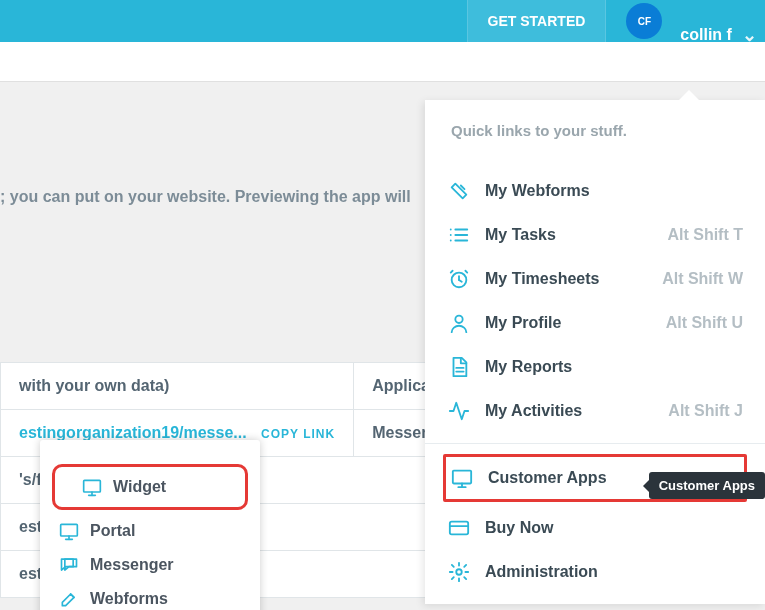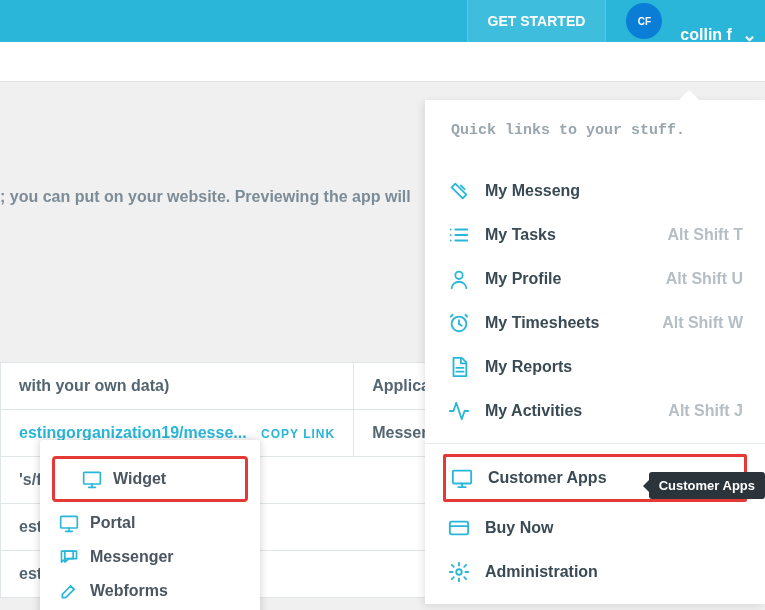--- a/index.html
+++ b/index.html
@@ -18,26 +18,26 @@
 table.tab th,table.tab td{border:1px solid #e0e5e8;padding:14px 18px;text-align:left;font-weight:600;color:#546572;background:#fff;}
 table.tab th{background:#fff;}
 .link{color:#29b6d8;font-weight:700;}
 .copylink{color:#29b6d8;font-weight:700;font-size:12px;letter-spacing:1px;margin-left:10px;}
 .rowcut{white-space:nowrap;overflow:hidden;}
 
 
 .mini-pop{position:absolute;left:40px;top:398px;width:220px;background:#fff;box-shadow:0 0 8px rgba(0,0,0,0.2);border-radius:3px;padding:16px 4px;}
 .mini-pop .item{display:flex;align-items:center;padding:6px 14px;font-size:16px;color:#4b5560;font-weight:700;cursor:pointer;}
 .mini-pop .item .ic{width:22px;height:22px;margin-right:10px;display:flex;align-items:center;justify-content:center;}
-.mini-pop .hl{border:3px solid #e53935;border-radius:4px;padding:3px 12px;margin:0 8px 4px 8px;}
+.mini-pop .hl{border:3px solid #e53935;border-radius:10px;padding:3px 12px;margin:8px 8px 4px 8px;}
 
 
 .drop{position:absolute;right:0;top:58px;width:340px;background:#fff;box-shadow:-2px 2px 8px rgba(0,0,0,0.1);padding-bottom:10px;}
 .drop::before{content:"";position:absolute;top:-10px;right:66px;border-left:10px solid transparent;border-right:10px solid transparent;border-bottom:10px solid #fff;}
-.drop .head{color:#9aa6ad;font-weight:700;font-size:15px;padding:22px 26px 30px 26px;font-family:Liberation Mono, monospace;}
+.drop .head{color:#9aa6ad;font-weight:700;font-size:15px;padding:22px 26px 30px 26px;}
 .drop .item{display:flex;align-items:center;padding:10px 22px;cursor:pointer;font-size:16px;color:#3a4a54;font-weight:700;position:relative;}
 .drop .item .ic{width:24px;height:24px;margin-right:14px;display:flex;align-items:center;justify-content:center;}
 .drop .item .shortcut{margin-left:auto;color:#b4bec4;font-weight:600;font-size:16px;}
 .drop .item .chev{margin-left:auto;color:#a8b2b8;font-size:22px;font-weight:400;}
 .drop .sep{border-top:1px solid #e7ecef;margin:10px 0;}
 .drop .hl-box{border:3px solid #e53935;margin:0 18px 4px 18px;border-radius:2px;}
 .drop .hl-box .item{padding:8px 4px;}
 
 .tooltip{position:absolute;right:0;top:430px;background:#2b343b;color:#fff;font-size:13px;font-weight:600;padding:6px 10px;border-radius:3px;}
 .tooltip::before{content:"";position:absolute;left:-6px;top:50%;transform:translateY(-50%);border-top:6px solid transparent;border-bottom:6px solid transparent;border-right:6px solid #2b343b;}
@@ -135,58 +135,58 @@
   <div class="drop">
     <div class="head">Quick links to your stuff.</div>
 
     <div class="item">
       <span class="ic">
           <svg class="icon-svg" width="22" height="22" viewBox="0 0 24 24">
             <path d="M4 8l4-4 12 12-4 4z"></path>
             <path d="M14 6l4 4"></path>
           </svg>
         </span>
-      <span>My Messeng</span>
+      <span>My Webforms</span>
       <span class="shortcut"></span>
     </div>
     <div class="item">
       <span class="ic">
           <svg class="icon-svg" width="22" height="22" viewBox="0 0 24 24">
             <line x1="8" y1="6" x2="21" y2="6"></line>
             <line x1="8" y1="12" x2="21" y2="12"></line>
             <line x1="8" y1="18" x2="21" y2="18"></line>
             <line x1="3" y1="6" x2="3" y2="6"></line>
             <line x1="3" y1="12" x2="3" y2="12"></line>
             <line x1="3" y1="18" x2="3" y2="18"></line>
           </svg>
         </span>
       <span>My Tasks</span>
       <span class="shortcut">Alt Shift T</span>
     </div>
     <div class="item">
       <span class="ic">
           <svg class="icon-svg" width="22" height="22" viewBox="0 0 24 24">
-            <circle cx="12" cy="8" r="4"></circle>
-            <path d="M4 22c0-4 4-7 8-7s8 3 8 7"></path>
-          </svg>
-        </span>
-      <span>My Profile</span>
-      <span class="shortcut">Alt Shift U</span>
-    </div>
-    <div class="item">
-      <span class="ic">
-          <svg class="icon-svg" width="22" height="22" viewBox="0 0 24 24">
             <circle cx="12" cy="13" r="8"></circle>
             <line x1="12" y1="9" x2="12" y2="13"></line>
             <line x1="12" y1="13" x2="15" y2="15"></line>
             <path d="M5 3L3 5M19 3l2 2"></path>
           </svg>
         </span>
       <span>My Timesheets</span>
       <span class="shortcut">Alt Shift W</span>
+    </div>
+    <div class="item">
+      <span class="ic">
+          <svg class="icon-svg" width="22" height="22" viewBox="0 0 24 24">
+            <circle cx="12" cy="8" r="4"></circle>
+            <path d="M4 22c0-4 4-7 8-7s8 3 8 7"></path>
+          </svg>
+        </span>
+      <span>My Profile</span>
+      <span class="shortcut">Alt Shift U</span>
     </div>
     <div class="item">
       <span class="ic">
           <svg class="icon-svg" width="22" height="22" viewBox="0 0 24 24">
             <path d="M6 2h9l5 5v15H6z"></path>
             <polyline points="14 2 14 8 20 8"></polyline>
             <line x1="9" y1="13" x2="17" y2="13"></line>
             <line x1="9" y1="17" x2="17" y2="17"></line>
           </svg>
         </span>

